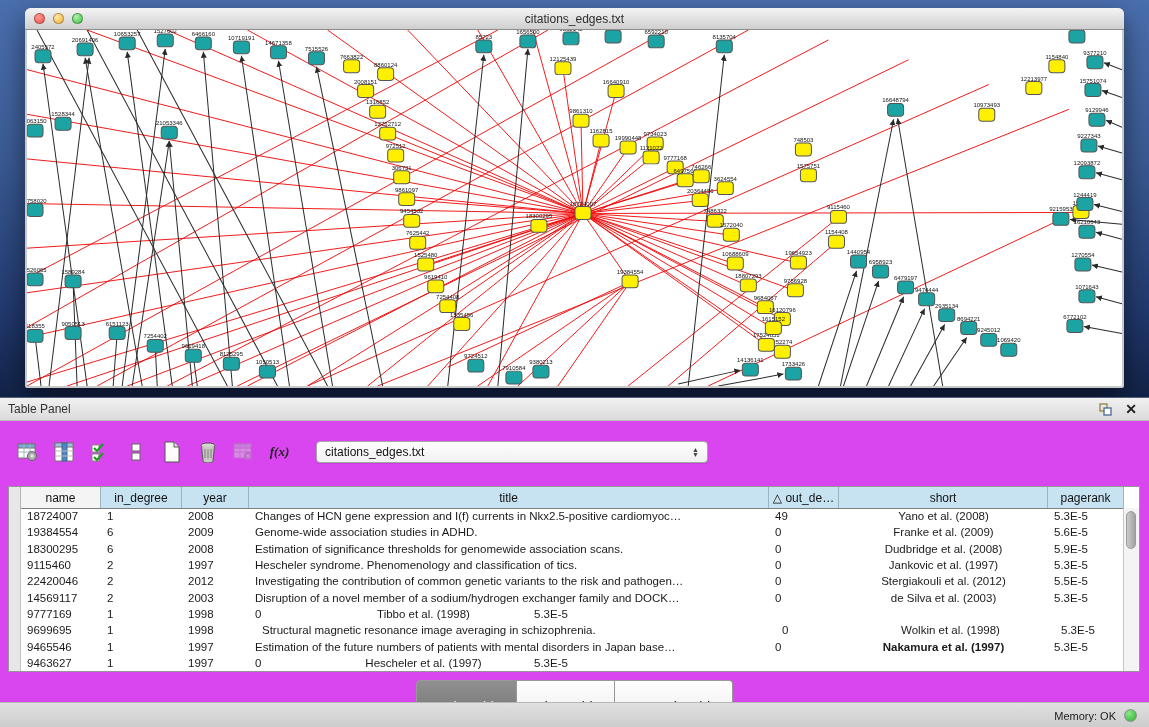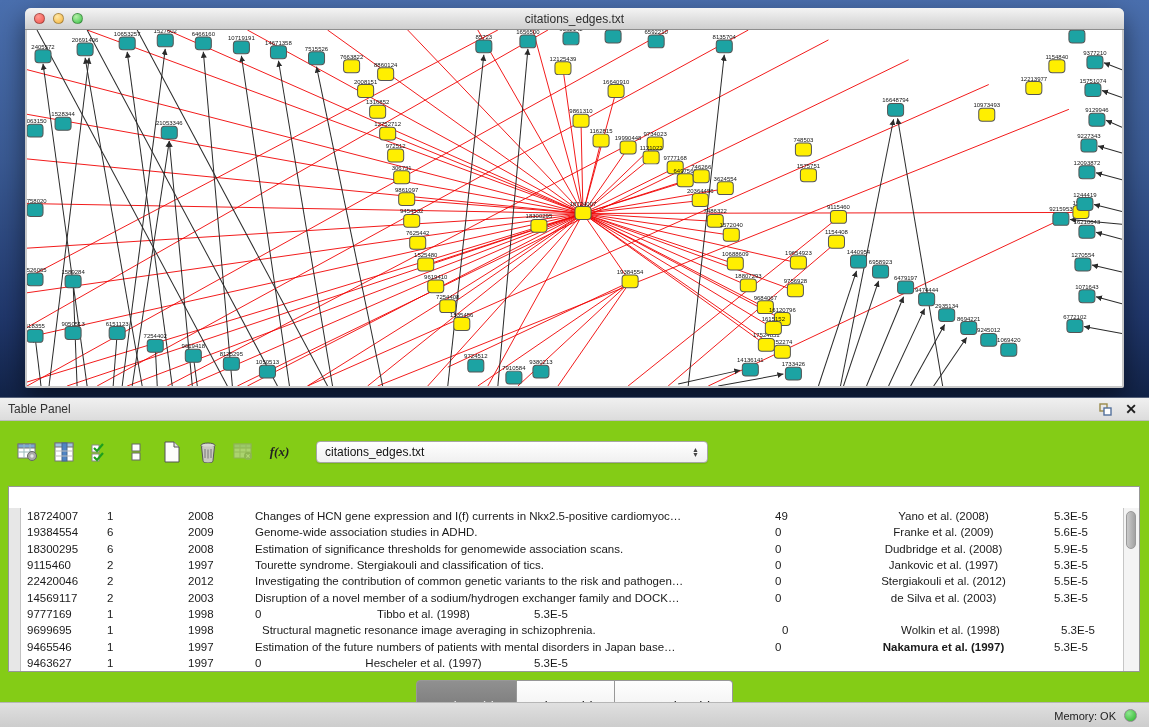--- a/index.html
+++ b/index.html
@@ -19,21 +19,21 @@
   .light{width:11px;height:11px;border-radius:50%;box-sizing:border-box;border:1px solid rgba(0,0,0,.3)}
   .light.red{background:radial-gradient(circle at 35% 30%,#ff9a92,#f4534c)}
   .light.yellow{background:radial-gradient(circle at 35% 30%,#ffe9a8,#f6b239)}
   .light.green{background:radial-gradient(circle at 35% 30%,#b5f0a8,#37c346)}
   .title{font-size:12px;color:#2d2d2d}
   .canvas{position:absolute;left:2px;top:22px;right:2px;bottom:2px;background:#fff;overflow:hidden}
   svg.net{width:100%;height:100%;display:block}
 
   
   .panel{position:absolute;left:0;top:397px;width:1149px;height:330px;
-         background:#84cc16;border-top:1px solid #55617a}
+         background:#d946ef;border-top:1px solid #55617a}
   .panel-header{position:absolute;left:0;top:0;width:100%;height:23px;box-sizing:border-box;
                 background:linear-gradient(#f0f0f0,#dcdcdc);border-bottom:1px solid #bdbdbd;
                 display:flex;align-items:center}
   .panel-title{margin-left:8px;font-size:12px;color:#333}
   .panel-actions{margin-left:auto;margin-right:12px;display:flex;align-items:center;gap:12px}
   .close-x{font-size:14px;font-weight:bold;color:#1d1d1d}
 
   .toolbar{position:absolute;left:0;top:30px;width:100%;height:48px;display:flex;
            align-items:center;padding-left:14px;box-sizing:border-box;gap:9px}
   .tbtn{width:27px;height:27px;display:flex;align-items:center;justify-content:center}
@@ -691,20 +691,30 @@
     <span class="dropdown">
       <span class="dd-value">citations_edges.txt</span>
       <span class="stepper">
           <span>▲</span>
           <span>▼</span>
         </span>
     </span>
   </div>
 
   <div class="tablewrap">
+    <div class="thead">
+        <div class="hcell gut" style="width: 12px;"></div>
+        <div class="hcell" style="width: 80px;">name</div>
+        <div class="hcell blue" style="width: 81px;">in_degree</div>
+        <div class="hcell blue" style="width: 67px;">year</div>
+        <div class="hcell blue" style="width: 520px;">title</div>
+        <div class="hcell blue" style="width: 70px;">△ out_de…</div>
+        <div class="hcell blue" style="width: 209px;">short</div>
+        <div class="hcell blue" style="width: 76px;">pagerank</div>
+      </div>
     <div class="tbody">
         <div class="trow">
           <div class="tcell gut" style="width: 12px;"></div>
           <div class="tcell" style="width: 80px;">18724007</div>
           <div class="tcell" style="width: 81px;">1</div>
           <div class="tcell" style="width: 67px;">2008</div>
           <div class="tcell" style="width: 520px;">Changes of HCN gene expression and I(f) currents in Nkx2.5-positive cardiomyoc…</div>
           <div class="tcell" style="width: 70px;">49</div>
           <div class="tcell ac" style="width: 209px;">Yano et al. (2008)</div>
           <div class="tcell" style="width: 76px;">5.3E-5</div>
@@ -727,21 +737,21 @@
           <div class="tcell" style="width: 520px;">Estimation of significance thresholds for genomewide association scans.</div>
           <div class="tcell" style="width: 70px;">0</div>
           <div class="tcell ac" style="width: 209px;">Dudbridge et al. (2008)</div>
           <div class="tcell" style="width: 76px;">5.9E-5</div>
         </div>
         <div class="trow">
           <div class="tcell gut" style="width: 12px;"></div>
           <div class="tcell" style="width: 80px;">9115460</div>
           <div class="tcell" style="width: 81px;">2</div>
           <div class="tcell" style="width: 67px;">1997</div>
-          <div class="tcell" style="width: 520px;">Tourette syndrome. Stergiakouli and classification of tics.</div>
+          <div class="tcell" style="width: 520px;">Hescheler syndrome. Phenomenology and classification of tics.</div>
           <div class="tcell" style="width: 70px;">0</div>
           <div class="tcell ac" style="width: 209px;">Jankovic et al. (1997)</div>
           <div class="tcell" style="width: 76px;">5.3E-5</div>
         </div>
         <div class="trow">
           <div class="tcell gut" style="width: 12px;"></div>
           <div class="tcell" style="width: 80px;">22420046</div>
           <div class="tcell" style="width: 81px;">2</div>
           <div class="tcell" style="width: 67px;">2012</div>
           <div class="tcell" style="width: 520px;">Investigating the contribution of common genetic variants to the risk and pathogen…</div>

